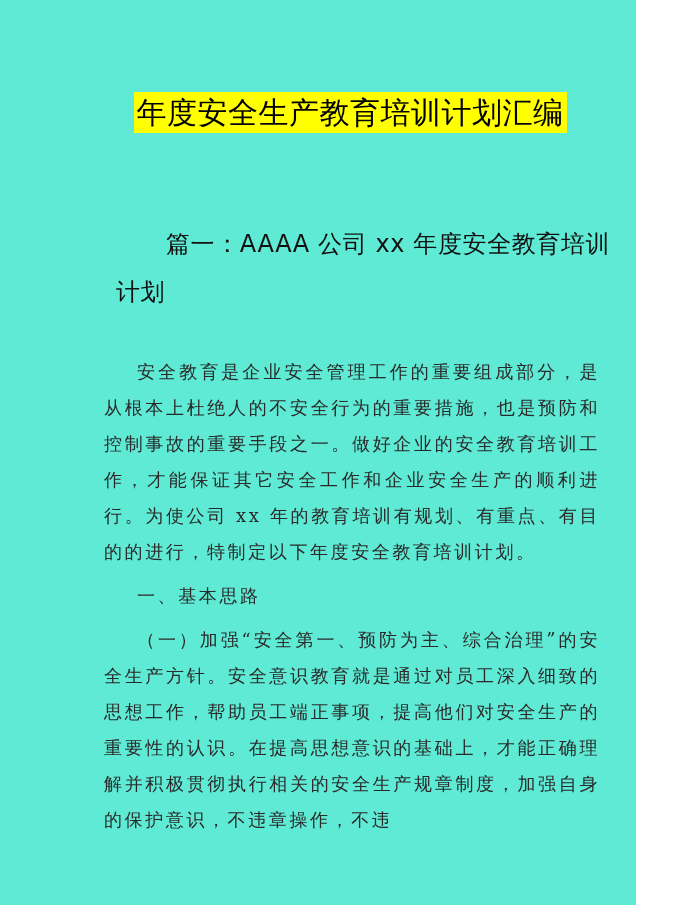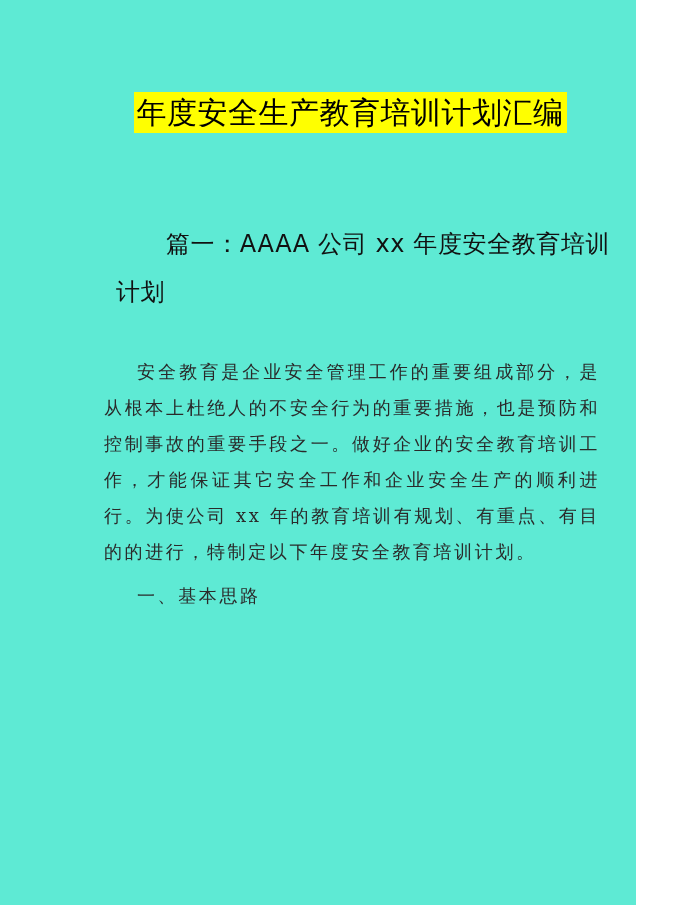--- a/index.html
+++ b/index.html
@@ -79,15 +79,16 @@
 
   <div class="doc-title-wrap">
     <span class="doc-title">年度安全生产教育培训计划汇编</span>
   </div>
 
   <h2 class="section-heading">篇一：AAAA 公司 xx 年度安全教育培训计划</h2>
 
   <div class="body">
     <p>安全教育是企业安全管理工作的重要组成部分，是从根本上杜绝人的不安全行为的重要措施，也是预防和控制事故的重要手段之一。做好企业的安全教育培训工作，才能保证其它安全工作和企业安全生产的顺利进行。为使公司 xx 年的教育培训有规划、有重点、有目的的进行，特制定以下年度安全教育培训计划。</p>
     <p class="item">一、基本思路</p>
+    <p>（一）加强“安全第一、预防为主、综合治理”的安全生产方针。安全意识教育就是通过对员工深入细致的思想工作，帮助员工端正事项，提高他们对安全生产的重要性的认识。在提高思想意识的基础上，才能正确理解并积极贯彻执行相关的安全生产规章制度，加强自身的保护意识，不违章操作，不违</p>
   </div>
 
 </div>
 
 </body></html>

